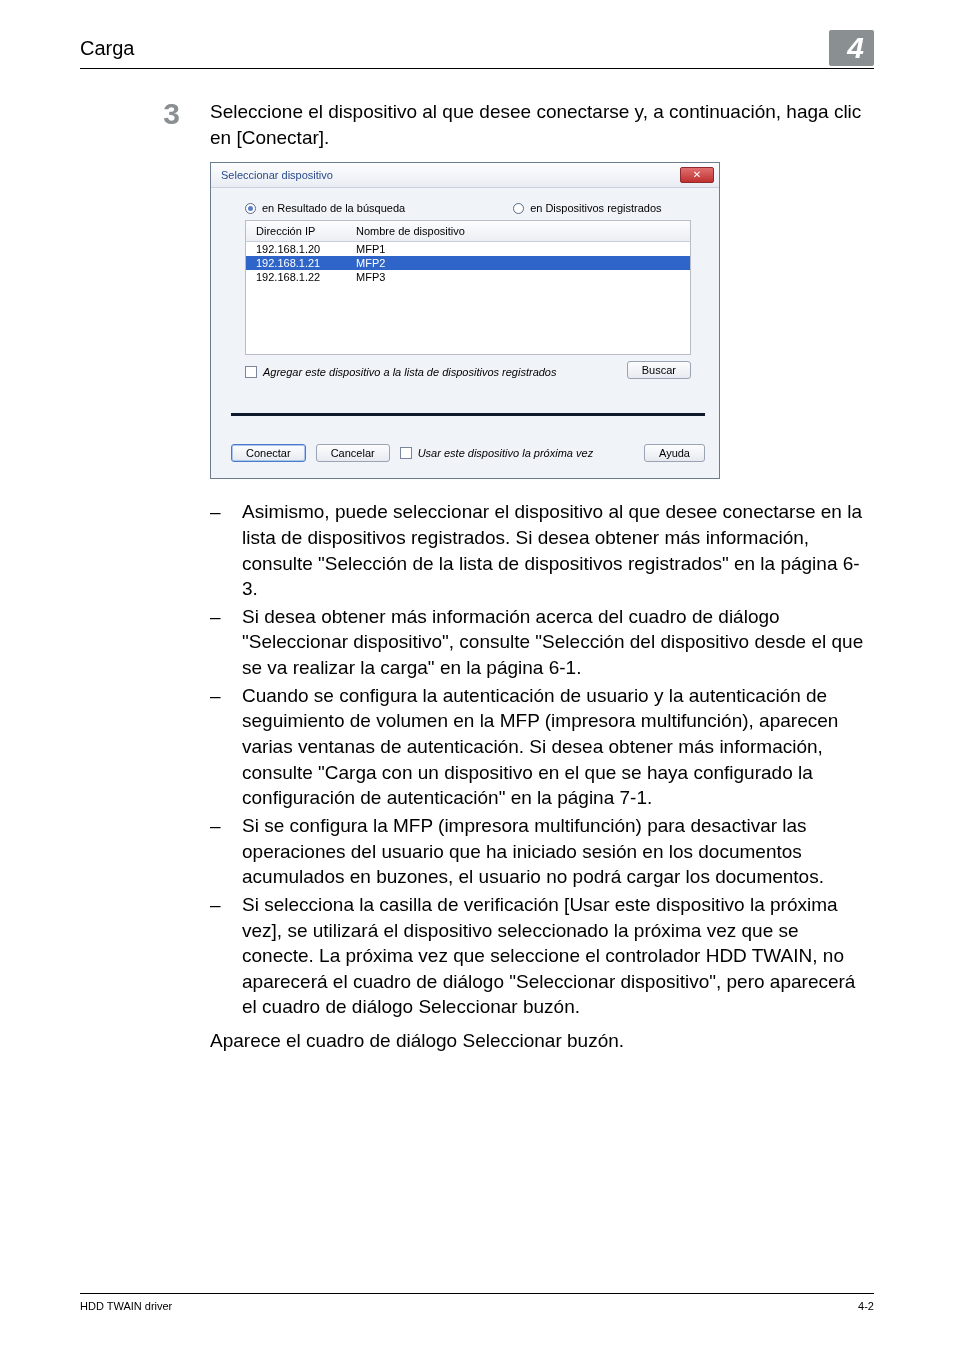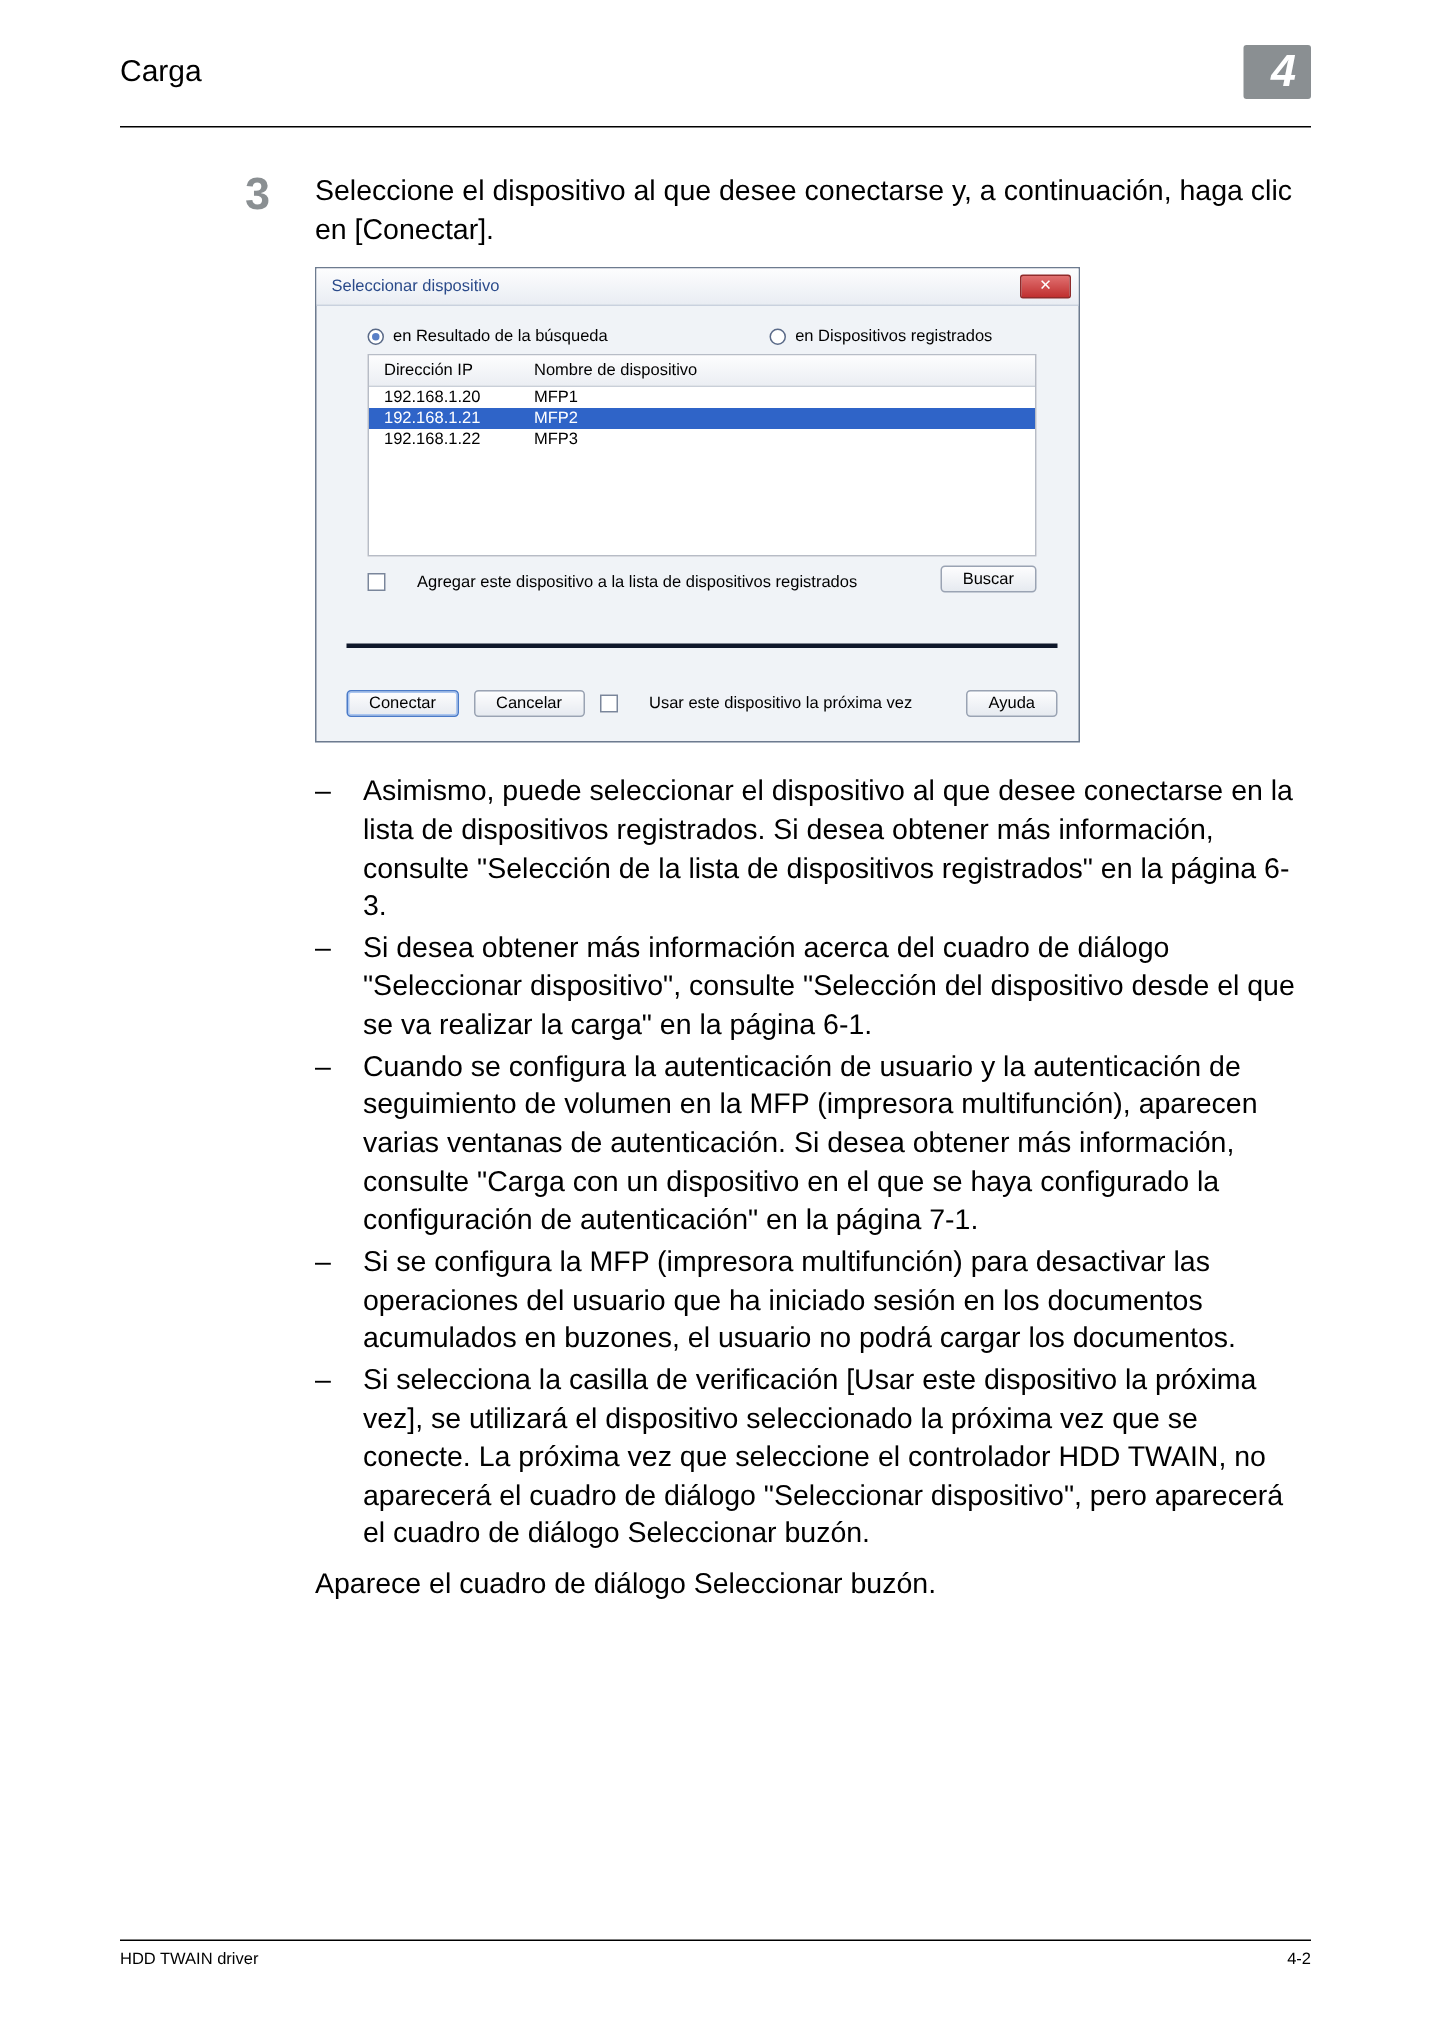--- a/index.html
+++ b/index.html
@@ -1,18 +1,18 @@
 <!DOCTYPE html>
 <html><head>
 <meta charset="utf-8">
 <style>
   * { box-sizing: border-box; margin: 0; padding: 0; }
   html, body { width: 954px; height: 1352px; background: #fff; font-family: Arial, Helvetica, sans-serif; color: #000; }
   .page { position: relative; width: 954px; height: 1352px; padding: 30px 80px 40px 80px; }
-  .header-row { display: flex; align-items: center; justify-content: space-between; border-bottom: 1px solid #000; padding-bottom: 18px; }
+  .header-row { display: flex; align-items: center; justify-content: space-between; border-bottom: 1px solid #000; padding-bottom: 2px; }
   .header-title { font-size: 20px; }
   .chapter-box { background: #8a8f92; color: #fff; font-size: 30px; font-weight: bold; font-style: italic; padding: 0 10px 0 18px; line-height: 36px; height: 36px; border-radius: 2px; display: inline-flex; align-items: center; }
   .body { padding-top: 30px; padding-left: 70px; }
   .step-row { display: flex; gap: 30px; }
   .step-num { font-size: 30px; font-weight: bold; color: #8a8f92; line-height: 1; min-width: 30px; text-align: right; }
   .step-text { font-size: 19px; line-height: 1.35; }
   .dialog { margin: 12px 0 20px 0; width: 510px; border: 1px solid #6d7b8f; background: #f0f3f7; font-family: "Segoe UI", Tahoma, sans-serif; font-size: 11px; }
   .dialog-titlebar { display: flex; justify-content: space-between; align-items: center; padding: 4px 5px 4px 10px; background: linear-gradient(#fdfdfe,#e9edf3); color: #2a4a8a; border-bottom: 1px solid #c9d1de; }
   .close-btn { width: 34px; height: 16px; background: linear-gradient(#e07070,#c03030); border: 1px solid #8f2b2b; border-radius: 2px; display: flex; align-items: center; justify-content: center; color: #fff; font-size: 10px; line-height: 1; }
   .dialog-body { padding: 10px 14px 16px 20px; }
@@ -23,21 +23,21 @@
   .radio-outer.checked::after { content: ""; width: 5px; height: 5px; border-radius: 50%; background: #597fc6; display: block; }
   .list-box { border: 1px solid #b7bcc6; background: #fff; margin: 2px 14px 0 14px; }
   .list-head { display: flex; background: linear-gradient(#fdfdfe,#ebeef3); border-bottom: 1px solid #c9cfd8; }
   .list-head div { padding: 4px 10px; }
   .col-ip { width: 100px; }
   .col-name { flex: 1; }
   .list-row { display: flex; }
   .list-row div { padding: 1px 10px; }
   .list-row.selected { background: #2f64c8; color: #fff; justify-content: space-between; }
   .list-filler { height: 70px; }
-  .check-row { display: flex; align-items: flex-start; gap: 21px; margin: 10px 14px 0 14px; }
+  .check-row { display: flex; align-items: flex-start; gap: 6px; margin: 10px 14px 0 14px; font-style: italic; }
   .chk { width: 12px; height: 12px; border: 1px solid #7a869b; background: #fff; }
   .btn { background: linear-gradient(#fdfdfe,#e6eaf0); border: 1px solid #9aa3b3; border-radius: 3px; padding: 2px 14px; font-size: 11px; }
   .btn.primary { border: 1px solid #4a7ac8; box-shadow: 0 0 0 1px #a9c5f0 inset; }
   .search-right { text-align: right; margin: 6px 14px 0 0; }
   .bottom-row { display: flex; align-items: center; gap: 10px; border-top: 3px solid #0f172a; margin-top: 34px; padding-top: 28px; }
   .bottom-row .spacer { flex: 1; }
   .bottom-row .check-row { margin: 0; }
   .bullets { margin-top: 10px; }
   .bul { display: flex; gap: 18px; font-size: 19px; line-height: 1.35; margin-bottom: 2px; }
   .bul .dash { min-width: 14px; }

